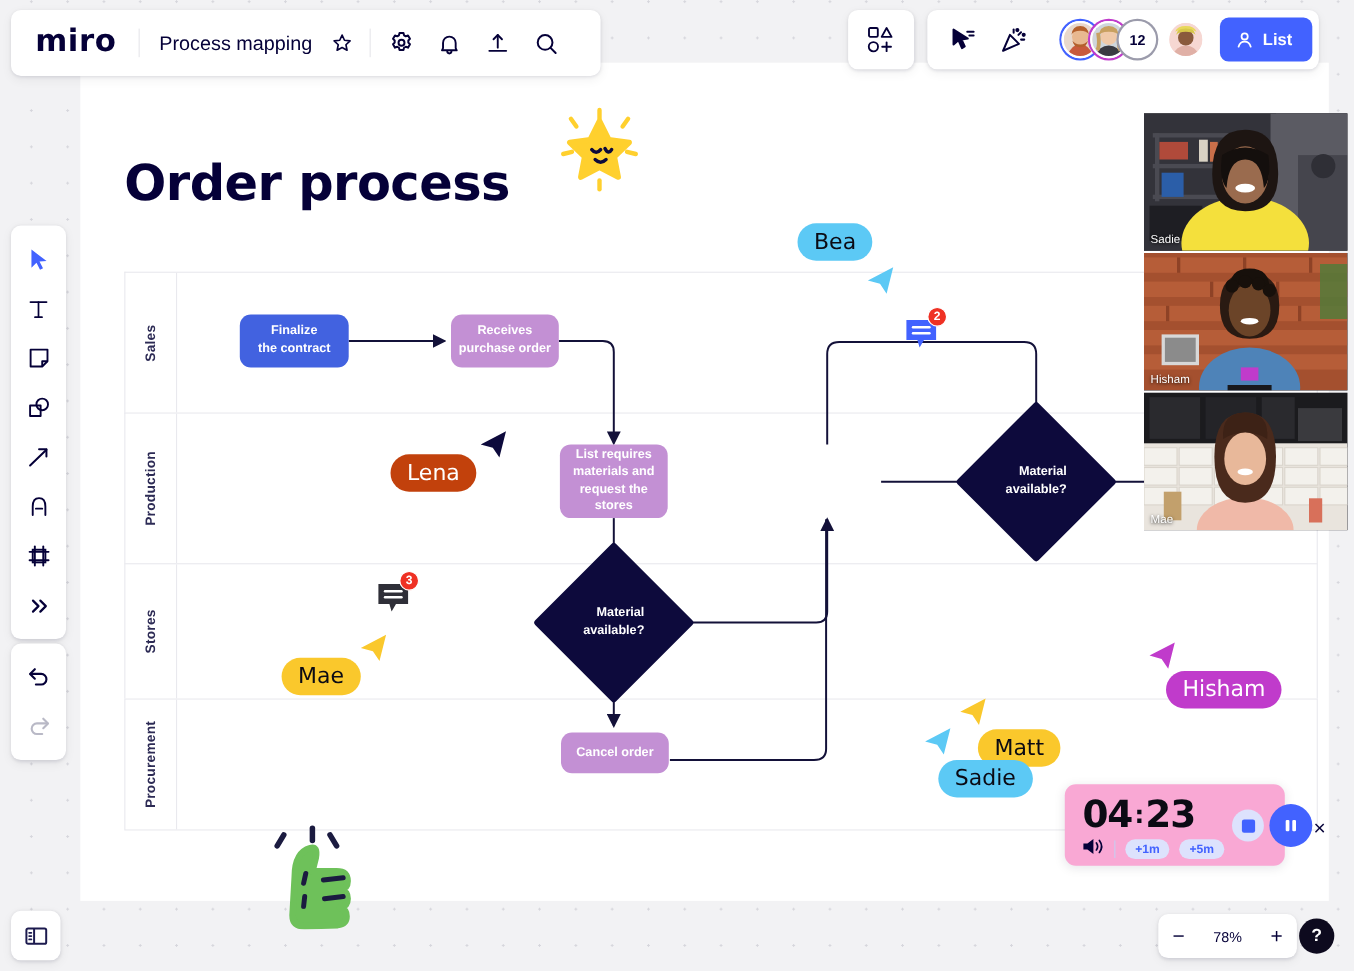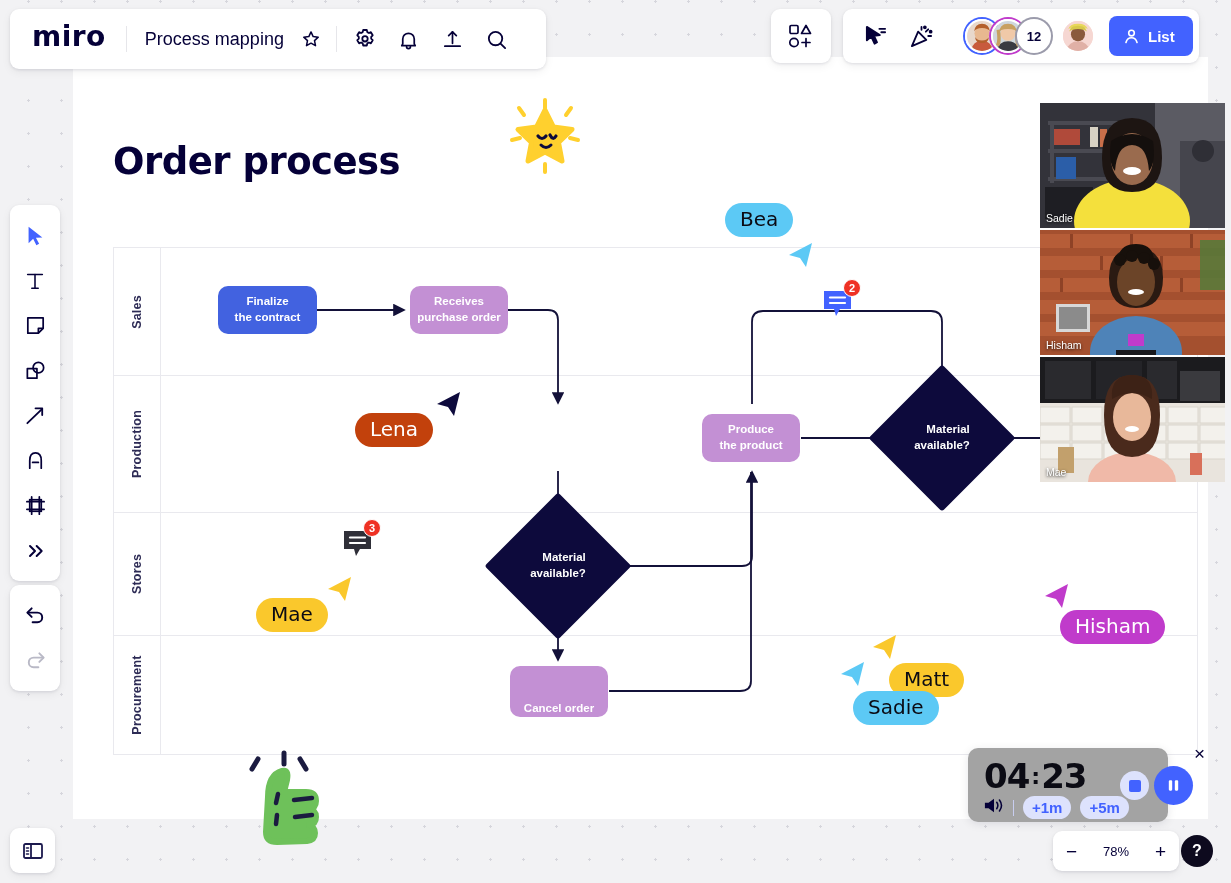--- a/index.html
+++ b/index.html
@@ -116,21 +116,21 @@
     width: 45px; height: 45px; background: #fff; border-radius: 9px;
     display:flex; align-items:center; justify-content:center;
     box-shadow: 0 1px 3px rgba(10,10,40,.10), 0 3px 10px rgba(10,10,40,.06);
     cursor: pointer; z-index: 35;
   }
 
   
   .board-h1 {
     position: absolute; left: 113px; top: 140px;
     font-family: "DejaVu Sans", sans-serif;
-    font-size: 37px; font-weight: 700; color: #050038;
+    font-size: 45px; font-weight: 700; color: #050038;
     letter-spacing: -.5px;
   }
 
   
   .lanes { position: absolute; left: 113px; top: 247px; width: 1085px; height: 508px; }
   .lane {
     position: absolute; left: 0; width: 1085px;
     border: 1px solid #e9e9ee; border-bottom: none;
     display: flex;
   }
@@ -204,39 +204,39 @@
   }
   .vname {
     position: absolute; left: 6px; bottom: 4px;
     color: #fff; font-size: 10.5px;
     text-shadow: 0 1px 3px rgba(0,0,0,.85);
     z-index: 3;
   }
 
   
   .timer {
-    position: absolute; left: 968px; top: 748px;
+    position: absolute; left: 968px; top: 713px;
     width: 200px; height: 74px;
-    background: #a3a3a3; border-radius: 10px;
+    background: #f9a8d4; border-radius: 10px;
     box-shadow: 0 2px 10px rgba(10,10,40,.10);
     z-index: 40;
   }
   .timer-digits {
     position: absolute; left: 16px; top: 8px;
     font-size: 34px; font-weight: 700; color: #0b0b14;
     font-family: "DejaVu Sans", sans-serif; letter-spacing: -1px;
   }
   .timer-digits .colon { font-size: 22px; vertical-align: 4px; padding: 0 2px; }
   .timer-row {
     position: absolute; left: 16px; top: 48px;
     display: flex; align-items: center; gap: 9px;
   }
   .chip {
     background: #dde2fd; color: #4262ff; border-radius: 999px;
-    padding: 3px 9px; font-size: 15px; font-weight: 600; cursor: pointer; text-align: center;
+    padding: 3px 9px; font-size: 11px; font-weight: 600; cursor: pointer; text-align: center;
   }
   .tdiv { width: 1px; height: 16px; background: #c8cdf0; }
   .btn-circ {
     position: absolute; border-radius: 50%;
     display: flex; align-items: center; justify-content: center; cursor: pointer;
   }
   .btn-stop { left: 152px; top: 23px; width: 29px; height: 29px; background: #dde2fd; }
   .btn-pause{ left: 186px; top: 18px; width: 39px; height: 39px; background: #4262ff; }
   .timer-x {
     position: absolute; left: 1194px; top: 744px; z-index: 41;
@@ -371,27 +371,28 @@
     </div>
   </div>
 
   <div class="node blue" style="left:218px; top:286px; width:99px; height:48px;">
     <div>
       <div>Finalize</div>
       <div>the contract</div>
     </div>
   </div>
 
-
-  <div class="node purple" style="left:702px; top:414px; width:98px; height:48px;">
+  <div class="node purple" style="left:509px; top:404px; width:98px; height:67px;">
     <div>
-      <div>Produce</div>
-      <div>the product</div>
-    </div>
-  </div>
+      <div>List requires</div>
+      <div>materials and</div>
+      <div>request the stores</div>
+    </div>
+  </div>
+
 
   <div class="diamond" style="left:890px; top:386px; width:104px; height:104px;">
     <div class="shape"></div>
     <div class="txt">
       <div>
         <div>Material</div>
         <div>available?</div>
       </div>
     </div>
   </div>
@@ -399,21 +400,21 @@
   <div class="diamond" style="left:506px; top:514px; width:104px; height:104px;">
     <div class="shape"></div>
     <div class="txt">
       <div>
         <div>Material</div>
         <div>available?</div>
       </div>
     </div>
   </div>
 
-  <div class="node purple" style="left:510px; top:666px; width:98px; height:51px;align-items:flex-end;">
+  <div class="node purple" style="left:510px; top:666px; width:98px; height:37px;">
     <div>Cancel order</div>
   </div>
 
   <div class="cpin" style="left:822px; top:288px;">
     <svg width="31" height="30" viewBox="0 0 31 30">
       <path d="M2 3 h27 v18 h-11 l-4 7 -2 -7 H2 Z" fill="#4262ff"></path>
       <g stroke="#fff" stroke-width="2.2" stroke-linecap="round">
         <line x1="8" y1="9.5" x2="23" y2="9.5"></line>
         <line x1="8" y1="15" x2="23" y2="15"></line>
       </g>

